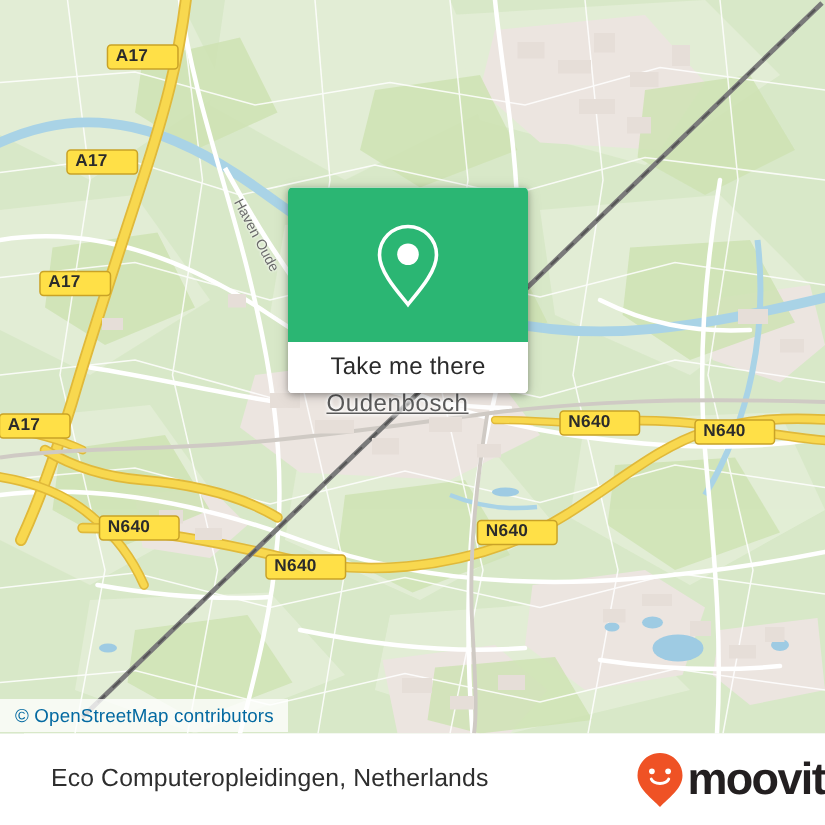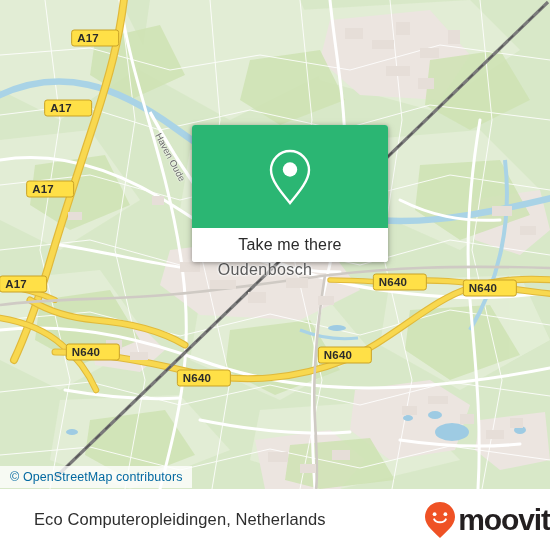--- a/index.html
+++ b/index.html
@@ -40,21 +40,21 @@
     font-size: 12.5px;
     letter-spacing: 0.1px;
     white-space: nowrap;
     z-index: 40;
   }
 
   
   #popup-card {
     position: absolute;
     left: 192px; top: 125px;
-    width: 196px; height: 137px;
+    width: 160px; height: 137px;
     border-radius: 3px;
     overflow: hidden;
     box-shadow: 0 1px 4px rgba(0,0,0,0.30), 0 2px 10px rgba(0,0,0,0.14);
     z-index: 50;
     background: #ffffff;
   }
   #popup-top {
     width: 100%; height: 103px;
     background: #2bb673;
     display: flex; align-items: center; justify-content: center;
@@ -292,21 +292,21 @@
         <rect x="332" y="450" width="18" height="10"></rect>
         <rect x="68" y="212" width="14" height="8"></rect>
         <rect x="152" y="196" width="12" height="9"></rect>
         <rect x="238" y="178" width="15" height="8"></rect>
         <rect x="306" y="158" width="13" height="9"></rect>
         <rect x="492" y="206" width="20" height="10"></rect>
         <rect x="520" y="226" width="16" height="9"></rect>
       </g>
     </svg>
 
-    <div class="place-label" style="left:265px; top:270px;">Oudenbosch</div>
+    <div class="place-label" style="left:265px; top:270px;text-decoration:underline;">Oudenbosch</div>
 
     <div class="street-label" style="left:158px; top:128px; transform: rotate(62deg); transform-origin: 0 50%;">Haven Oude</div>
 
     <div class="shield" style="left:95px;  top:38px;">A17</div>
     <div class="shield" style="left:68px;  top:108px;">A17</div>
     <div class="shield" style="left:50px;  top:189px;">A17</div>
     <div class="shield" style="left:23px;  top:284px;">A17</div>
     <div class="shield" style="left:93px;  top:352px;">N640</div>
     <div class="shield" style="left:204px; top:378px;">N640</div>
     <div class="shield" style="left:345px; top:355px;">N640</div>

